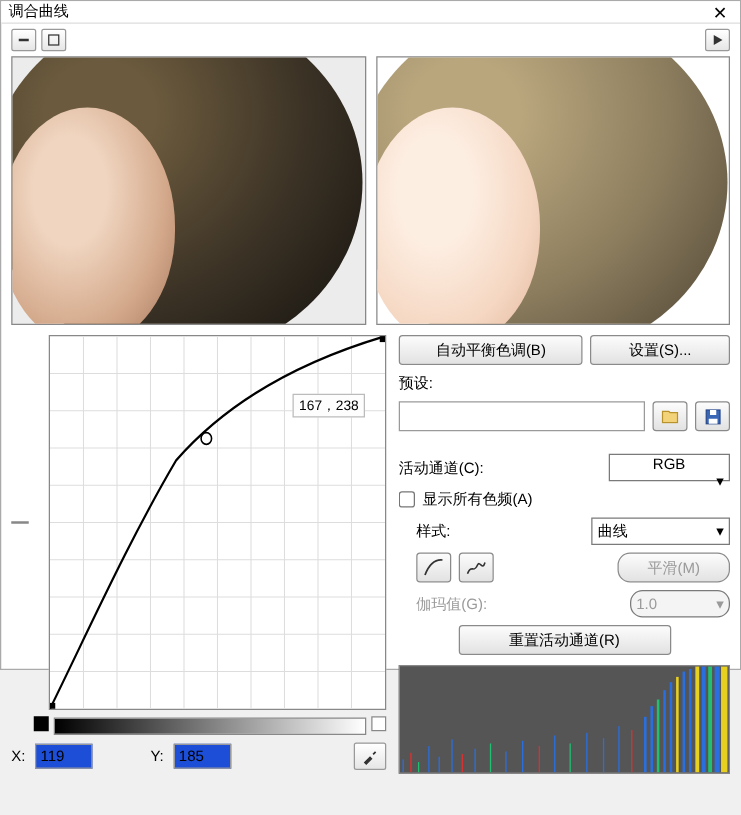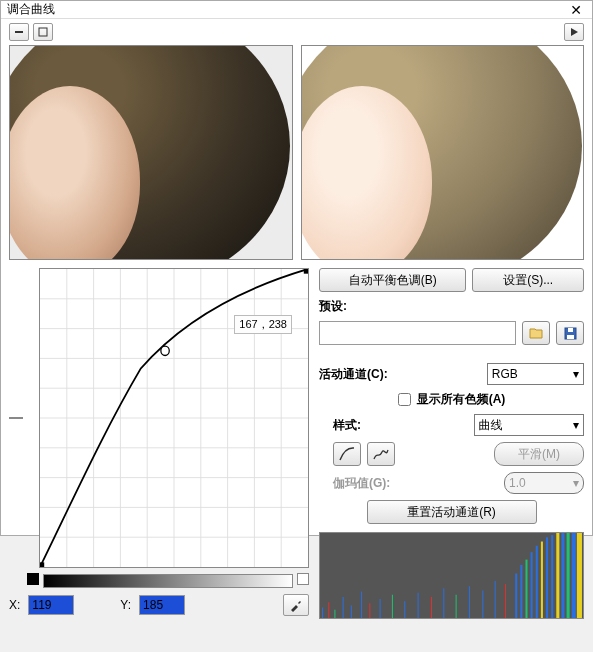--- a/index.html
+++ b/index.html
@@ -35,26 +35,26 @@
 .gradient-h { height: 14px; background: linear-gradient(to right, #000, #fff); border: 1px solid #888; margin-top: 4px; }
 .handle-row { display:flex; align-items:center; gap:4px; margin-top:2px;}
 .handle { width: 12px; height: 12px; background:#000; }
 .handle.white { background:#fff; border:1px solid #888; }
 
 .coords { display: flex; align-items: center; gap: 8px; padding: 6px 0 0 0; }
 .coords label { font-size: 12px; }
 .coords input { width: 46px; height: 20px; border: 1px solid #999; padding: 1px 3px; background: #1d4ed8; }
 .eyedrop { width: 26px; height: 22px; border: 1px solid #999; background: linear-gradient(#fff,#e6e6e6); border-radius: 2px; display: inline-flex; align-items:center; justify-content:center; cursor:pointer; margin-left: 6px;}
 
-.row { display: flex; align-items: center; gap: 6px; justify-content: center; }
+.row { display: flex; align-items: center; gap: 6px; }
 .btn { height: 24px; padding: 0 10px; border: 1px solid #8a8a8a; background: linear-gradient(#fcfcfc,#e2e2e2); border-radius: 3px; cursor: pointer; display:inline-flex; align-items:center; justify-content:center;}
 .field { flex: 1; height: 24px; border: 1px solid #9a9a9a; background: #fff; }
 .sel { flex: 1; height: 22px; border: 1px solid #7a7a7a; background: #fff; display:flex; align-items:center; padding:0 4px; cursor:pointer; }
 .sel .caret { margin-left:auto; }
-.lbl { font-size: 12px; font-weight: bold; }
+.lbl { font-size: 12px; }
 .dim { color: #9a9a9a; border-radius: 10px; }
 .section-indent { padding-left: 14px; }
 .icon-btn { width: 28px; height: 24px; border: 1px solid #8a8a8a; background: linear-gradient(#fcfcfc,#e2e2e2); border-radius: 3px; display:inline-flex; align-items:center; justify-content:center; cursor:pointer;}
 .histogram { flex:1; min-height: 80px; background:#555; border:1px solid #888; position:relative; overflow:hidden; margin-top:2px;}
 .histogram svg { width:100%; height:100%; }
 input[type=checkbox]{ width:13px; height:13px; }
 </style>
 </head>
 <body>
 
@@ -177,21 +177,21 @@
               <rect x="4" y="1" width="5" height="4" fill="#fff"></rect>
             </svg>
         </span>
       </div>
 
       <div style="height:6px;"></div>
 
       <div class="row">
         <span class="lbl">活动通道(C):</span>
         <span class="spacer"></span>
-        <div class="sel" style="max-width:130px;">
+        <div class="sel" style="max-width:130px;flex-direction:column;">
           <span>RGB</span>
           <span class="caret">▾</span>
         </div>
       </div>
 
       <div class="row">
         <input type="checkbox" style="">
         <span class="lbl">显示所有色频(A)</span>
       </div>
 

